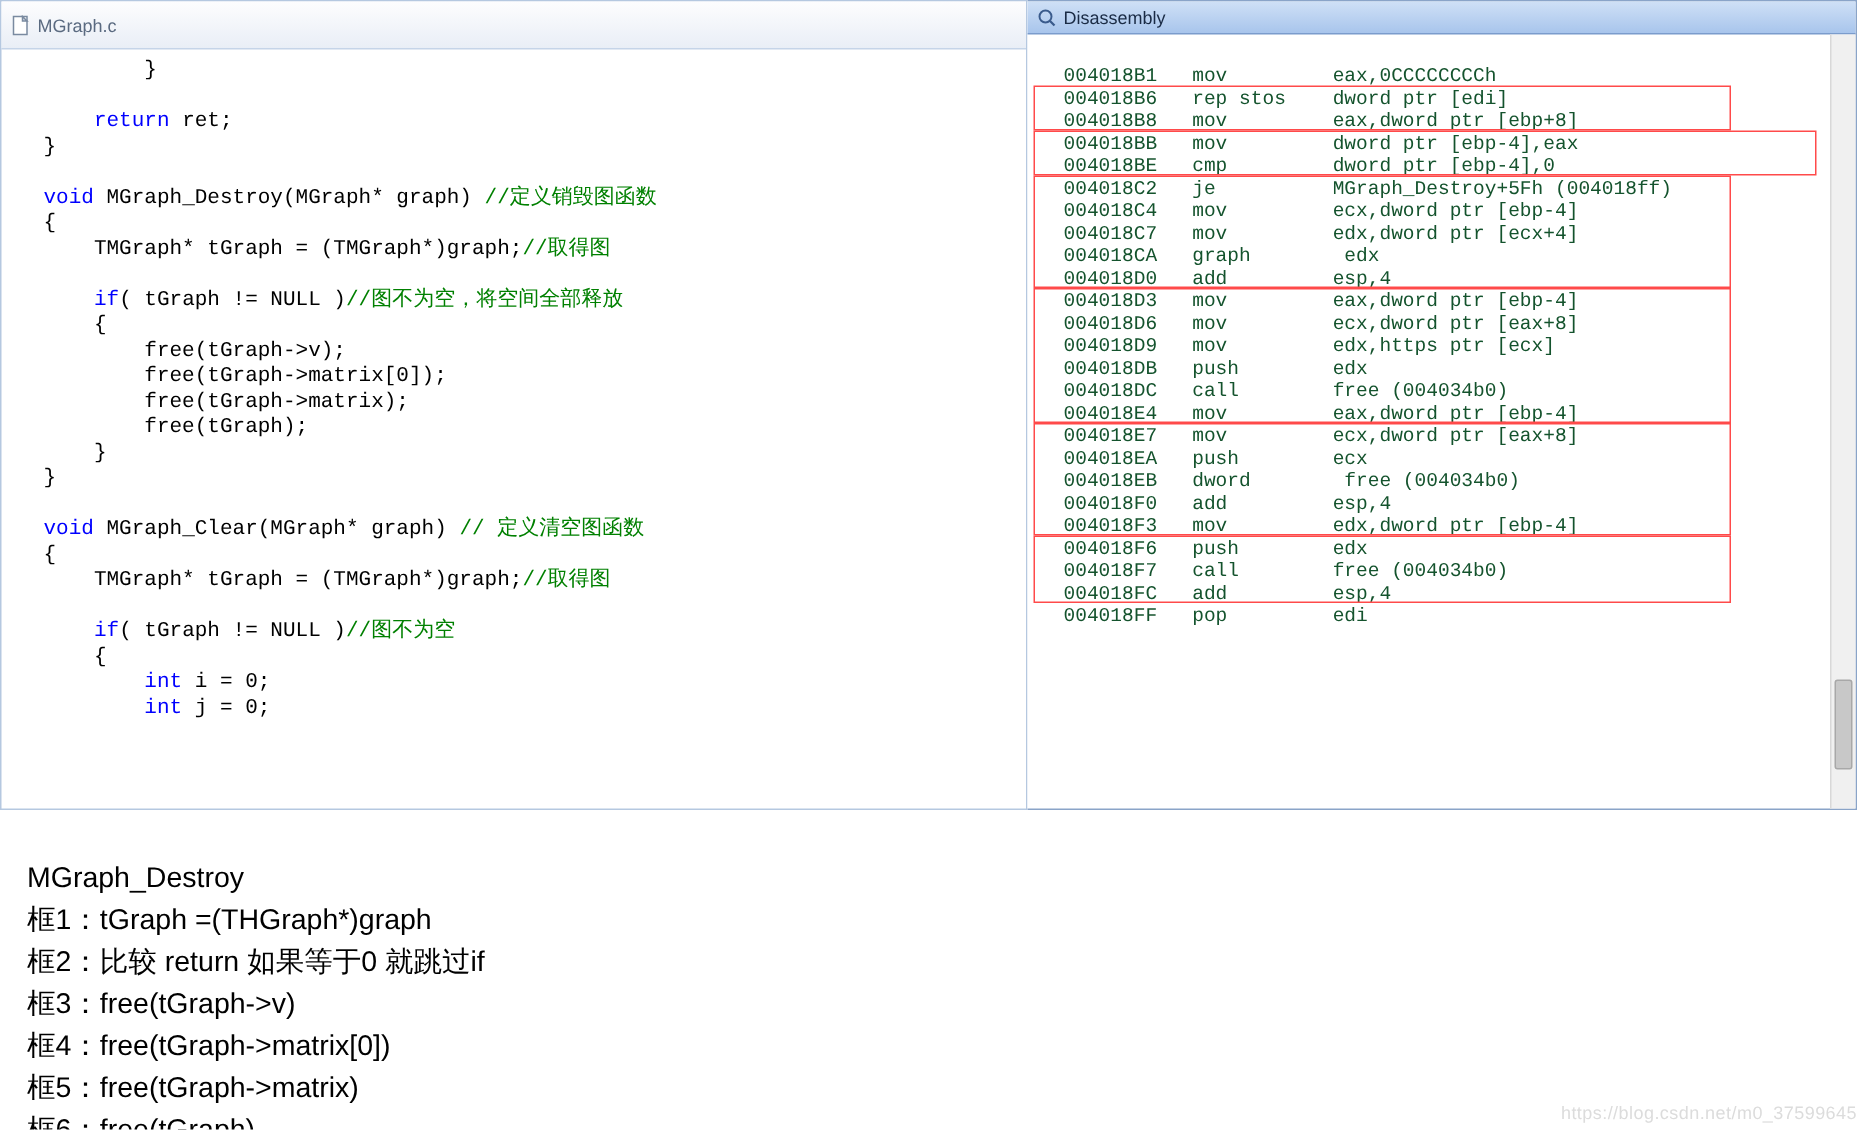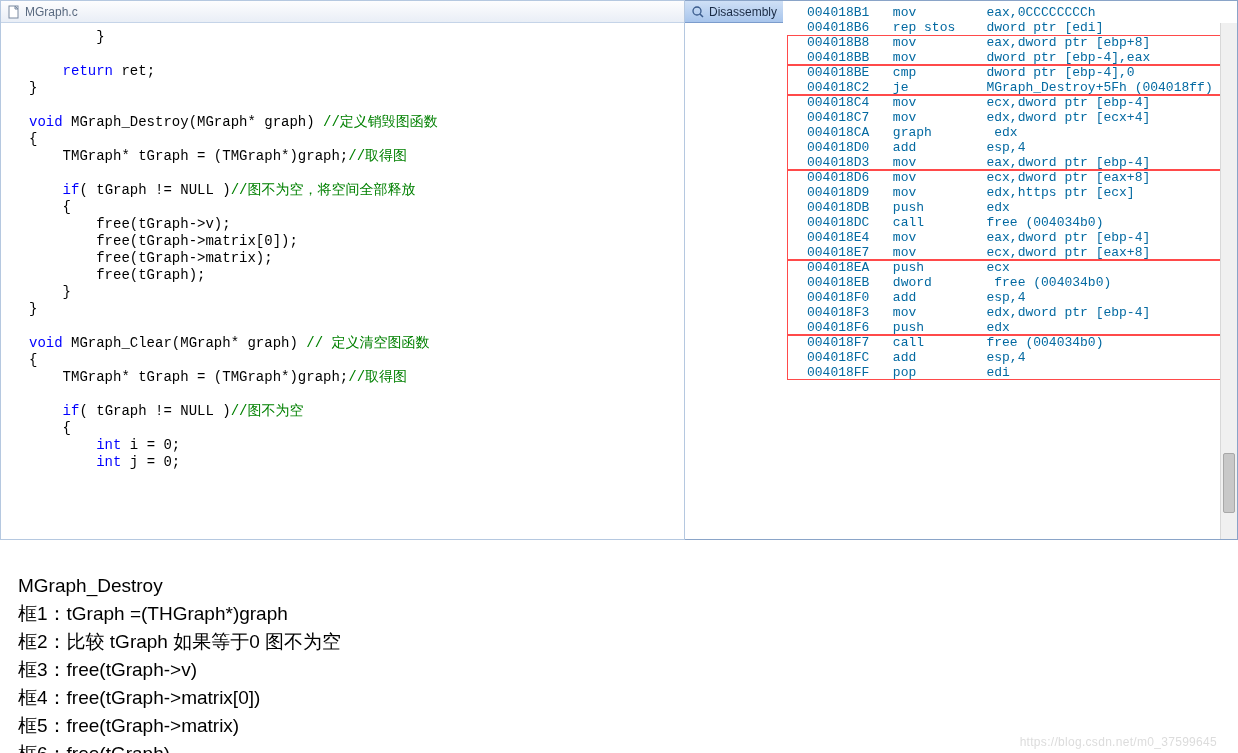--- a/index.html
+++ b/index.html
@@ -1,37 +1,37 @@
 <!DOCTYPE html>
 <html><head>
 <meta charset="utf-8">
 <style>
   * { margin:0; padding:0; box-sizing:border-box; }
   body { font-family: "Segoe UI", Tahoma, sans-serif; font-size:13px; background:#fff; width:1238px; height:753px; position:relative; }
   .top { display:flex; height:540px; }
   
   .left { width:685px; border:1px solid #b5c8e0; background:#fff; display:flex; flex-direction:column; }
-  .left-titlebar { height:22px; background:linear-gradient(#fdfdfe,#e9eef6); border-bottom:1px solid #c5d4e8; display:flex; align-items:center; padding:0 6px; font-size:12px; color:#5a6a80; }
+  .left-titlebar { height:32px; background:linear-gradient(#fdfdfe,#e9eef6); border-bottom:1px solid #c5d4e8; display:flex; align-items:center; padding:0 6px; font-size:12px; color:#5a6a80; }
   .left-titlebar .icon { width:14px; height:14px; margin-right:4px; display:flex; align-items:center; justify-content:center; }
   .code { font-family:"Courier New",monospace; font-size:14px; line-height:17px; padding:6px 4px 6px 28px; white-space:pre; color:#000; overflow:hidden; flex:1; }
   .kw { color:#0000ff; }
   .cm { color:#008000; }
   
-  .right { flex:1; border:1px solid #8aa4c8; border-left:none; background:#fff; display:flex; flex-direction:row; position:relative; }
+  .right { flex:1; border:1px solid #8aa4c8; border-left:none; background:#fff; display:flex; flex-direction:column; position:relative; }
   .right-titlebar { height:22px; background:linear-gradient(#cfe0f6,#a8c5ec); border-bottom:1px solid #7b9ccc; display:flex; align-items:center; padding:0 6px; font-size:12px; color:#1a2b45; font-weight:normal; }
   .right-titlebar .icon { width:14px; height:14px; margin-right:4px; }
   .asm-area { position:relative; flex:1; overflow:hidden; }
-  .asm { font-family:"Courier New",monospace; font-size:13px; line-height:15px; padding:4px 0 4px 24px; color:#0369a1; position:relative; }
+  .asm { font-family:"Courier New",monospace; font-size:13px; line-height:15px; padding:20px 0 4px 24px; color:#14532d; position:relative; }
   .asm-row { white-space:pre; }
   .box { position:absolute; border:1.5px solid #ff4a4a; pointer-events:none; }
   .scrollbar-v { position:absolute; right:0; top:22px; bottom:0; width:17px; background:#f0f0f0; border-left:1px solid #d8d8d8; }
   .scroll-thumb { position:absolute; left:2px; right:2px; top:430px; height:60px; background:#c8c8c8; border:1px solid #a8a8a8; border-radius:2px; }
   
   .notes { padding:32px 18px 0 18px; font-family:"Microsoft YaHei","Segoe UI",sans-serif; font-size:19px; line-height:28px; color:#000; }
-  .watermark { position:absolute; right:21px; bottom:4px; font-size:12px; color:#dcdcdc; font-family:Arial,sans-serif; letter-spacing:0.3px; }
+  .watermark { position:absolute; right:0; bottom:4px; font-size:12px; color:#dcdcdc; font-family:Arial,sans-serif; letter-spacing:0.3px; }
 </style>
 </head>
 <body>
 
 <div class="top">
 
   <div class="left">
     <div class="left-titlebar">
       <span class="icon">
         <svg width="14" height="14" viewBox="0 0 14 14">
@@ -94,21 +94,21 @@
     <div class="scrollbar-v">
       <div class="scroll-thumb"></div>
     </div>
   </div>
 </div>
 
 <div class="notes">
   <div>MGraph_Destroy</div>
   <div id="notes-list">
       <div>框1：tGraph =(THGraph*)graph</div>
-      <div>框2：比较 tGraph 如果等于0 图不为空</div>
+      <div>框2：比较 return 如果等于0 就跳过if</div>
       <div>框3：free(tGraph-&gt;v)</div>
       <div>框4：free(tGraph-&gt;matrix[0])</div>
       <div>框5：free(tGraph-&gt;matrix)</div>
       <div>框6：free(tGraph)</div>
     </div>
 </div>
 
 <div class="watermark">https://blog.csdn.net/m0_37599645</div>
 
 </body></html>

